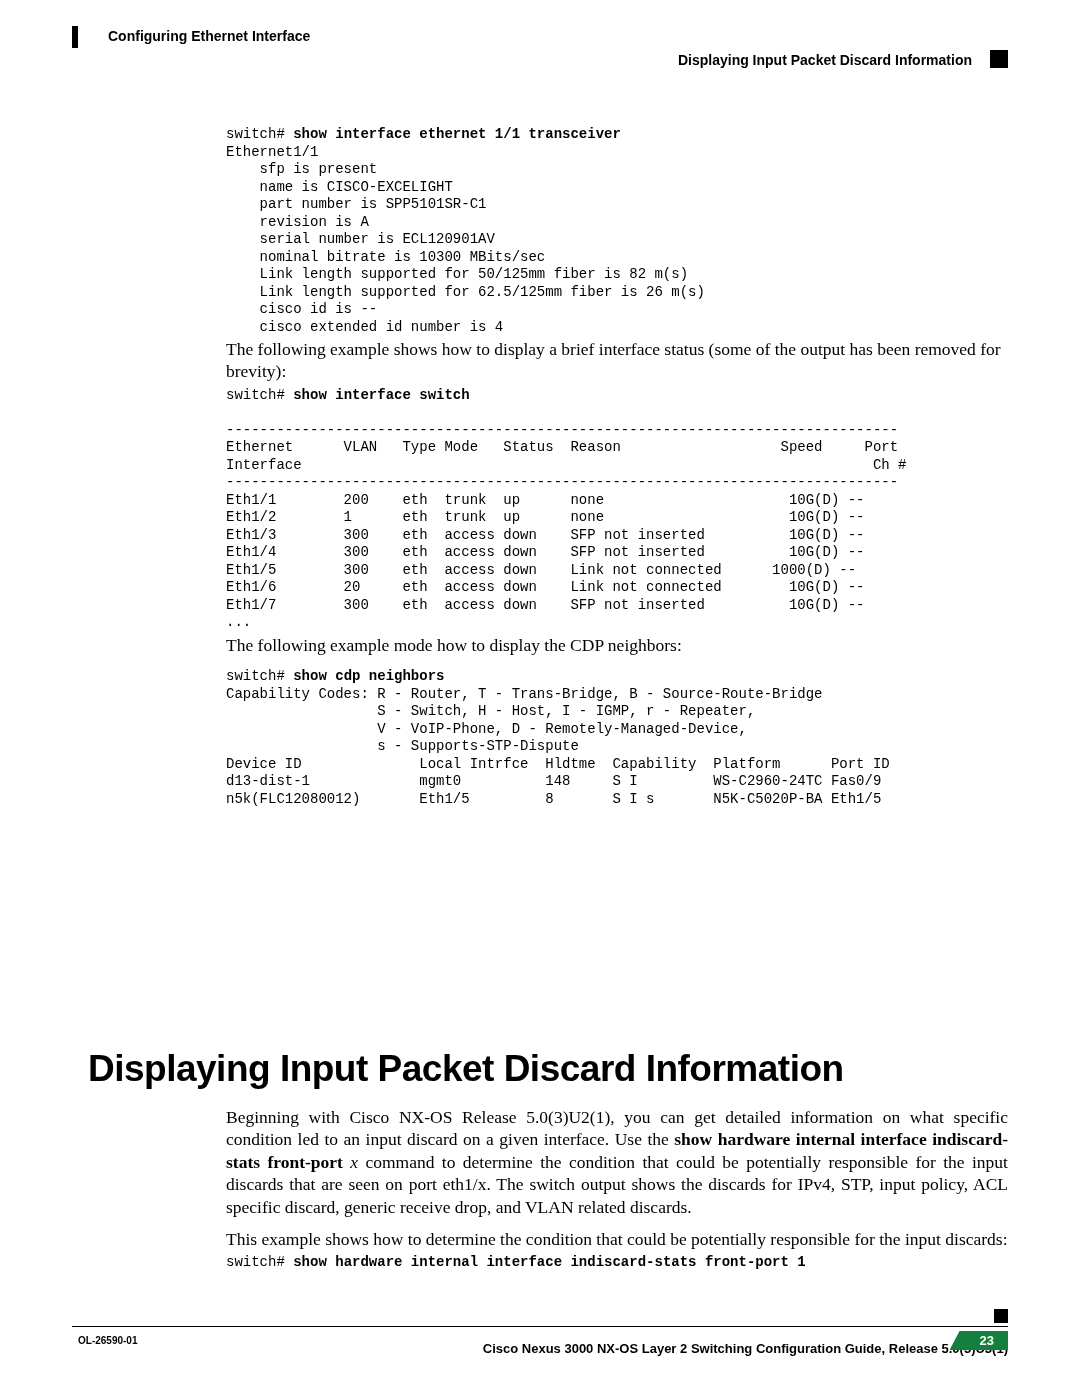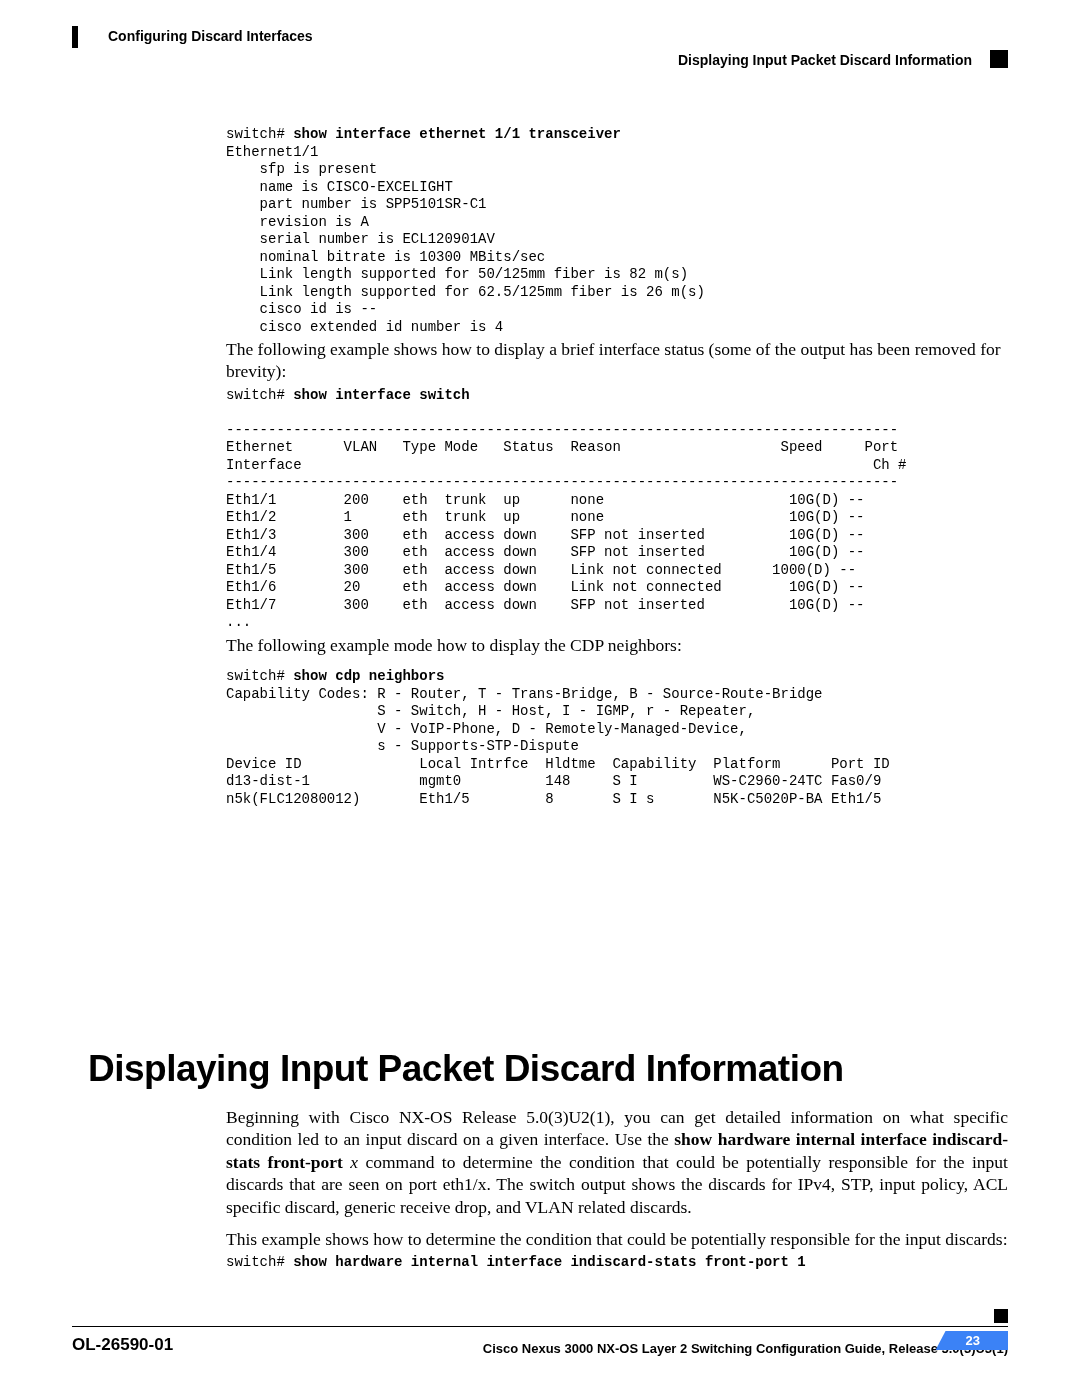--- a/index.html
+++ b/index.html
@@ -84,49 +84,49 @@
   }
   .footer-title {
     position: absolute;
     right: 0; top: -22px;
     font-size: 13px;
     font-weight: bold;
     margin-top: 36px;
   }
   .footer-left {
     position: absolute;
-    left: 0; top: 8px;
-    font-size: 17px;
+    left: 6px; top: 8px;
+    font-size: 10px;
     font-weight: bold;
   }
   .footer-right {
     position: absolute;
     right: 0; top: 4px;
-    background: #3b82f6;
+    background: #15803d;
     color: #fff;
-    padding: 2px 28px 2px 30px;
+    padding: 2px 14px 2px 30px;
     font-size: 13px;
     font-weight: bold;
     clip-path: polygon(10px 0, 100% 0, 100% 100%, 0 100%);
   }
   .footer-right-tick {
     position: absolute;
     right: 0;
     top: -18px;
     width: 14px; height: 14px;
     background: #000;
   }
   .cmdline .bold { font-weight: bold; }
 </style>
 </head>
 <body>
 
 <div class="page-head">
   <div class="head-left-tick"></div>
-  <div class="head-left-text">Configuring Discard Interfaces</div>
+  <div class="head-left-text">Configuring Ethernet Interface</div>
   <div class="head-right-text">Displaying Input Packet Discard Information</div>
   <div class="head-right-tick"></div>
 </div>
 
 <div class="content">
 
 
 
   <pre class="pre cmdline"><span>switch# </span><span class="bold">show interface ethernet 1/1 transceiver</span>
 <span>Ethernet1/1

